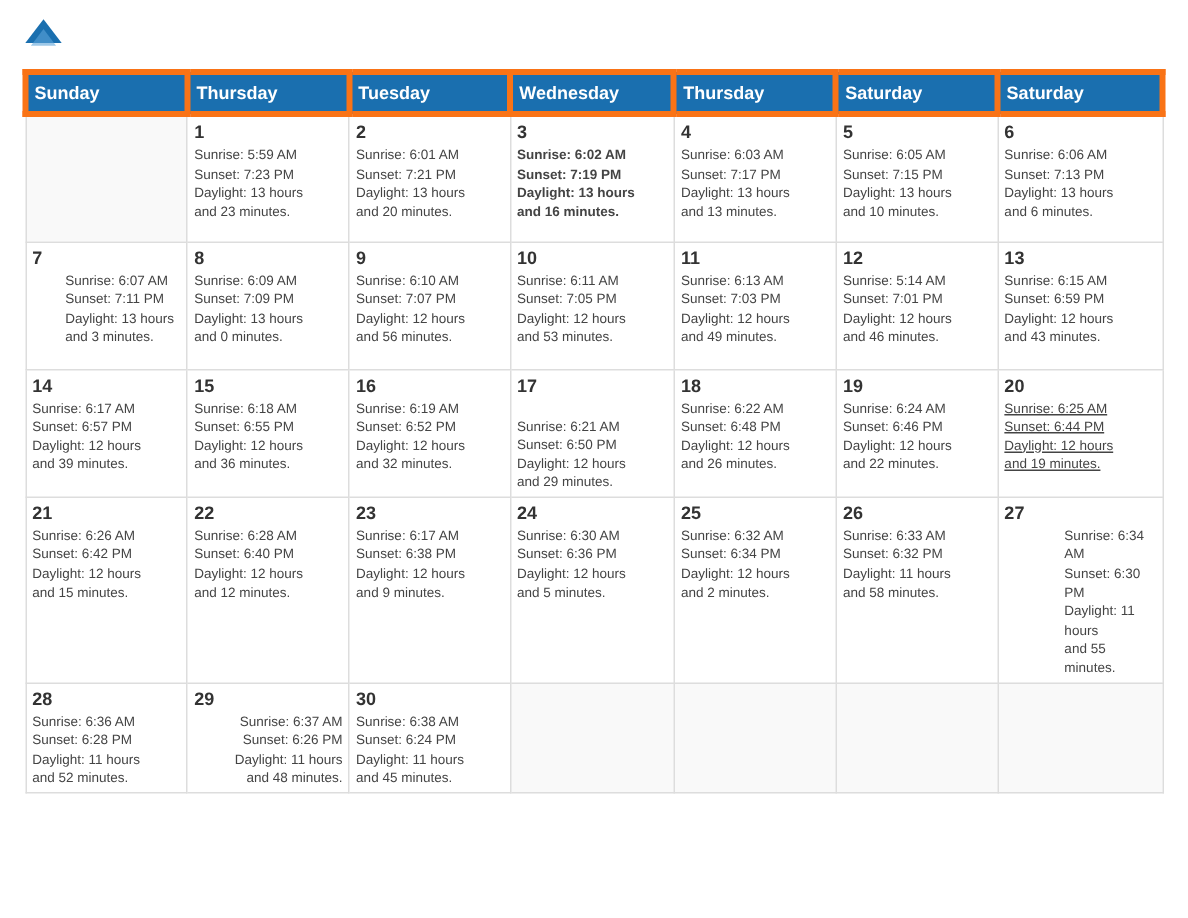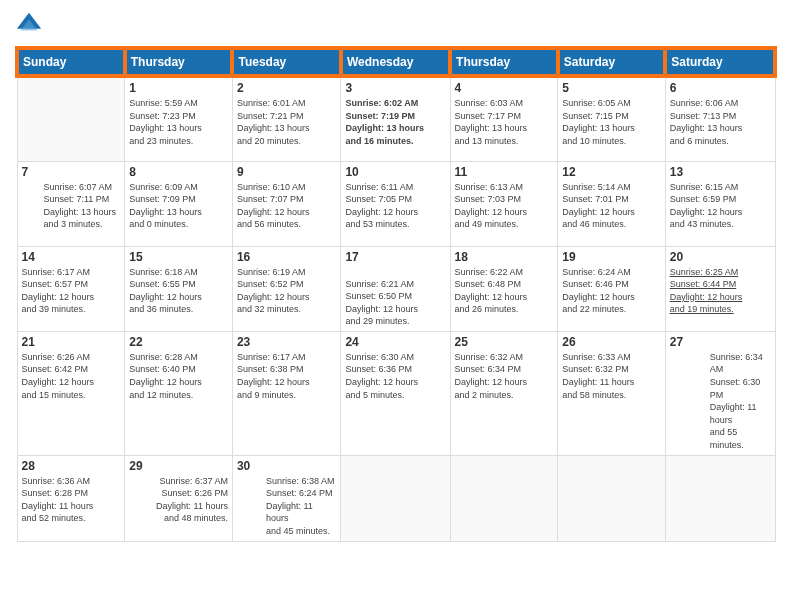--- a/index.html
+++ b/index.html
@@ -337,21 +337,21 @@
           </td>
           <td>
             <span class="day-num">29</span>
             <div class="day-info" style="white-space: pre-line; text-align: right;">Sunrise: 6:37 AM
 Sunset: 6:26 PM
 Daylight: 11 hours
 and 48 minutes.</div>
           </td>
           <td>
             <span class="day-num">30</span>
-            <div class="day-info" style="white-space: pre-line; margin-left: 29px;">Sunrise: 6:38 AM
+            <div class="day-info" style="white-space: pre-line;">Sunrise: 6:38 AM
 Sunset: 6:24 PM
 Daylight: 11 hours
 and 45 minutes.</div>
           </td>
           <td class="empty"></td>
           <td class="empty"></td>
           <td class="empty"></td>
           <td class="empty"></td>
         </tr>
       </tbody>

